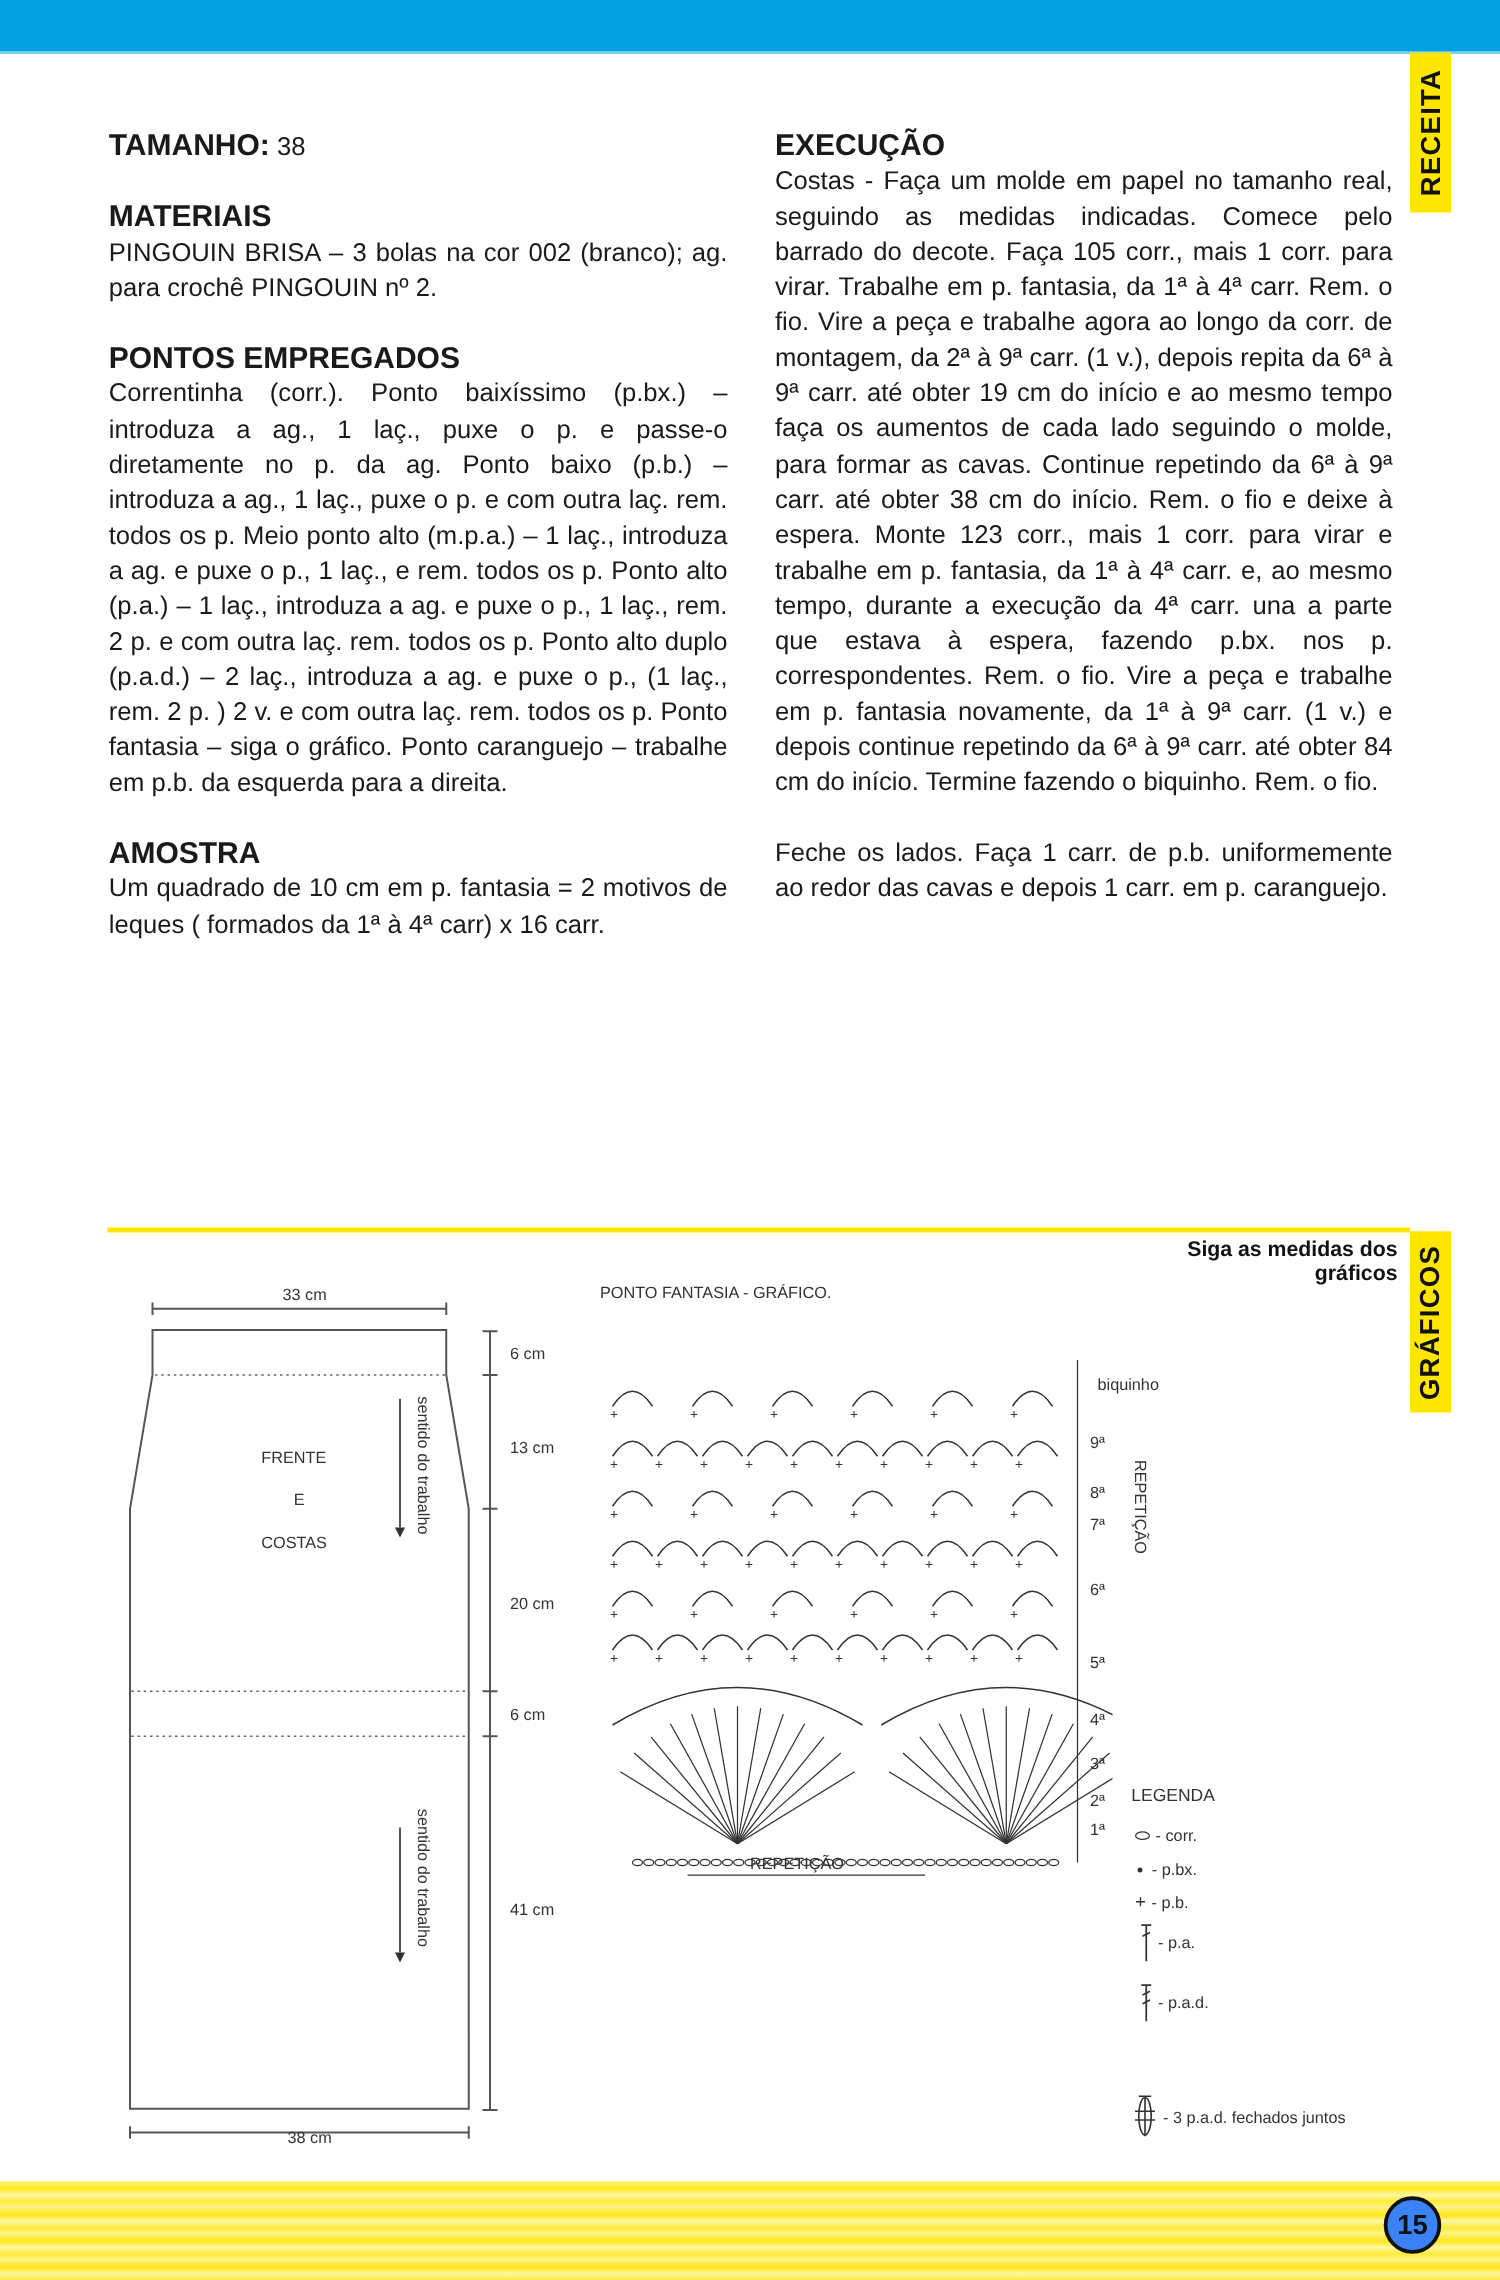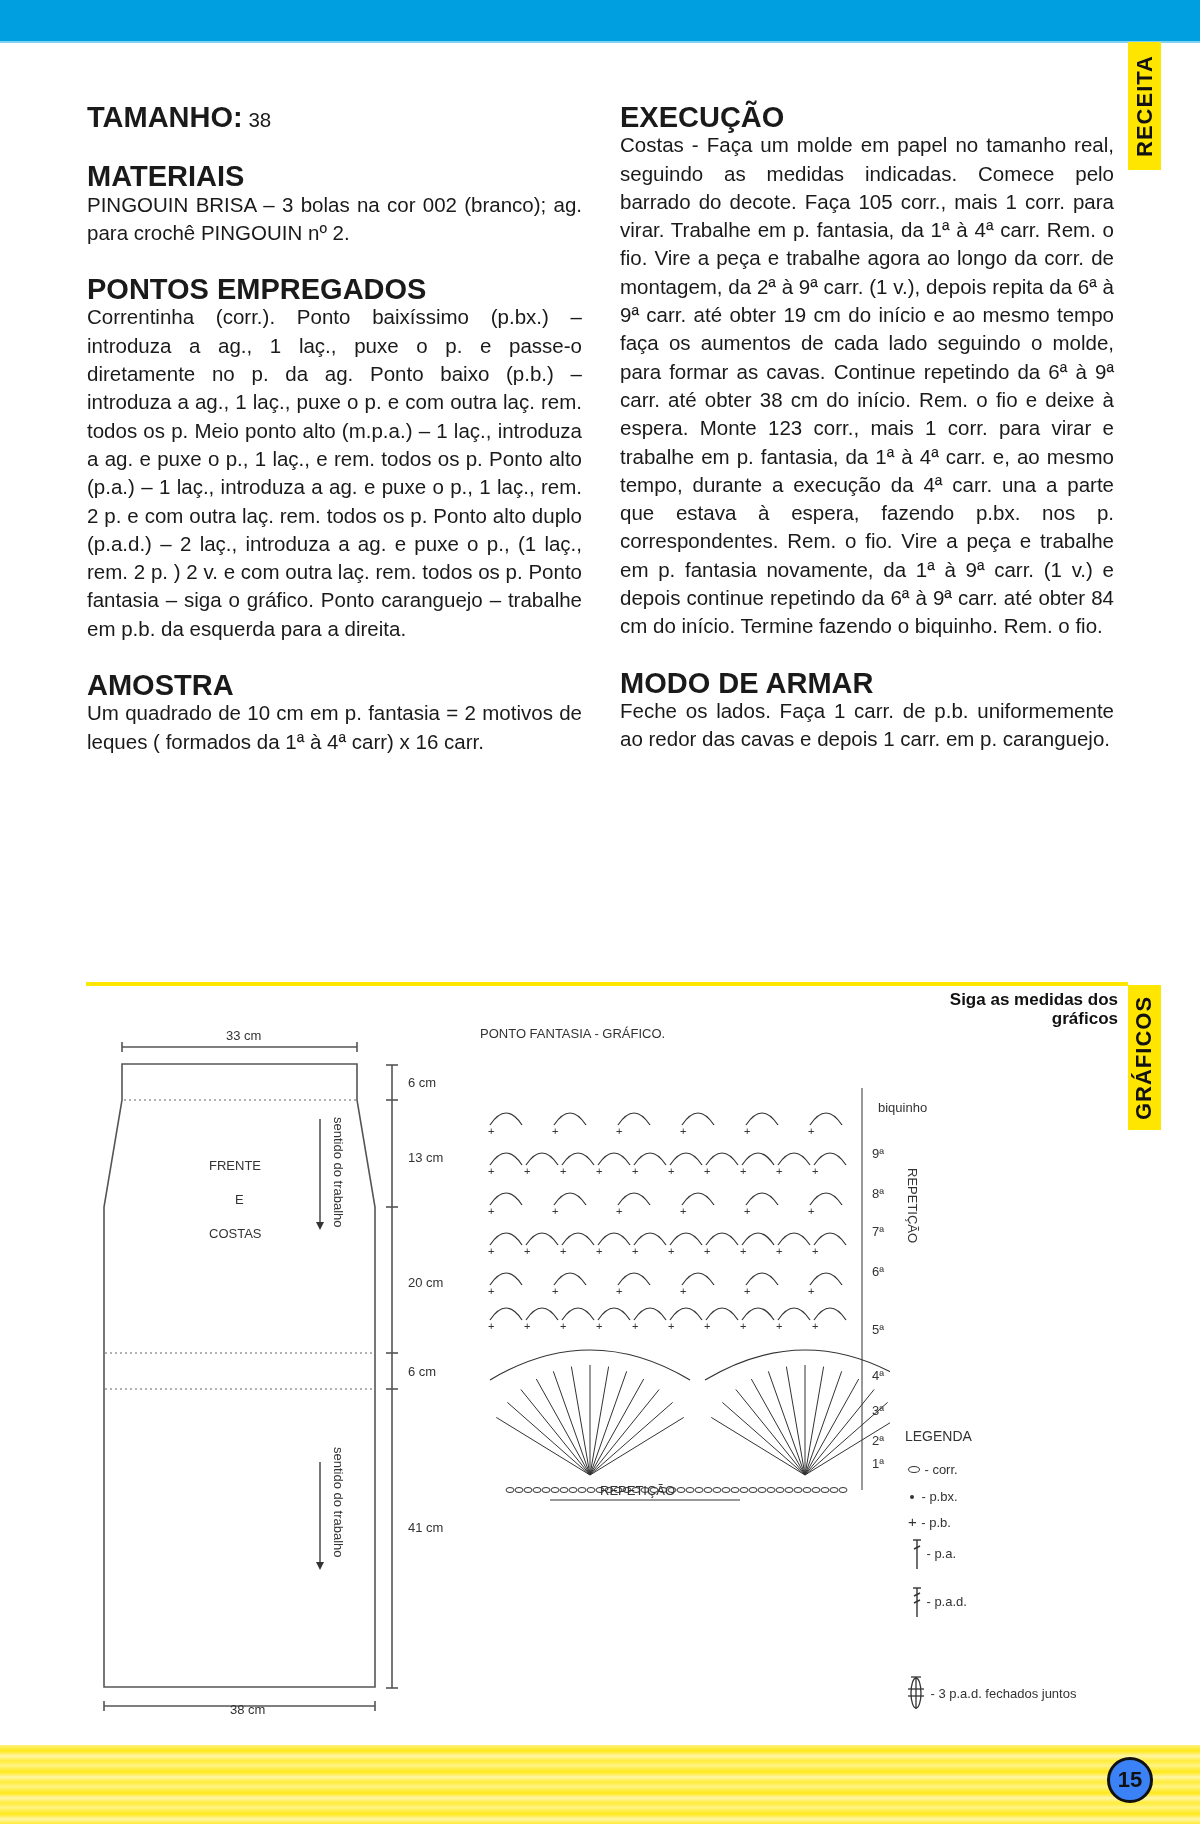--- a/index.html
+++ b/index.html
@@ -8,21 +8,21 @@
   .topbar { position:absolute; left:0; top:0; width:1200px; height:41px; background:#009fe0;
             border-bottom:2px solid #7fd3f2; }
   .tab-vert { position:absolute; background:#ffe600; display:flex; align-items:center; justify-content:center; }
   .tab-vert span { display:block; transform:rotate(-90deg); white-space:nowrap; font-weight:bold;
                    font-size:22px; letter-spacing:1px; color:#111; }
   .tab-receita { left:1128px; top:42px; width:33px; height:128px; }
   .tab-graficos { left:1128px; top:985px; width:33px; height:145px; }
   .col { position:absolute; font-size:20.5px; line-height:28.3px; }
   .col-left { left:87px; top:103px; width:495px; }
   .col-right { left:620px; top:103px; width:494px; }
-  .sec-head { font-weight:bold; font-size:29px; }
+  .sec-head { font-weight:bold; font-size:24px; }
   .sec-body { text-align:justify; text-align-last:left; }
   .gap { height:28px; }
   .inline-val { font-weight:normal; }
   .divider { position:absolute; left:86px; top:982px; width:1042px; height:4px; background:#ffe600; }
   .siga { position:absolute; left:940px; top:990px; width:178px; text-align:right; font-weight:bold;
           font-size:17px; line-height:19px; color:#111; }
   .diagram { position:absolute; font-family:"Liberation Sans", sans-serif; color:#333; }
   .dtext { position:absolute; font-size:13px; color:#333; white-space:nowrap; }
   .bottom-band { position:absolute; left:0; top:1745px; width:1200px; height:79px;
     background: repeating-linear-gradient(180deg,#fff27a 0px,#ffe81a 6px,#fff6a6 11px,#ffec3a 16px,#fff48a 21px); }
@@ -52,21 +52,20 @@
   <div class="sec-body">Correntinha (corr.). Ponto baixíssimo (p.bx.) – introduza a ag., 1 laç., puxe o p. e passe-o diretamente no p. da ag. Ponto baixo (p.b.) – introduza a ag., 1 laç., puxe o p. e com outra laç. rem. todos os p. Meio ponto alto (m.p.a.) – 1 laç., introduza a ag. e puxe o p., 1 laç., e rem. todos os p. Ponto alto (p.a.) – 1 laç., introduza a ag. e puxe o p., 1 laç., rem. 2 p. e com outra laç. rem. todos os p. Ponto alto duplo (p.a.d.) – 2 laç., introduza a ag. e puxe o p., (1 laç., rem. 2 p. ) 2 v. e com outra laç. rem. todos os p. Ponto fantasia – siga o gráfico. Ponto caranguejo – trabalhe em p.b. da esquerda para a direita.</div>
   <div class="gap"></div>
   <div class="sec-head">AMOSTRA</div>
   <div class="sec-body">Um quadrado de 10 cm em p. fantasia = 2 motivos de leques ( formados da 1ª à 4ª carr) x 16  carr.</div>
 </div>
 
 <div class="col col-right">
   <div class="sec-head">EXECUÇÃO</div>
   <div class="sec-body">Costas - Faça um molde em papel no tamanho real, seguindo as medidas indicadas. Comece pelo barrado do decote. Faça 105 corr., mais 1 corr. para virar. Trabalhe em p. fantasia, da 1ª à 4ª carr. Rem. o fio. Vire a peça e trabalhe agora ao longo da corr. de montagem, da 2ª à 9ª carr. (1 v.),  depois repita da 6ª à 9ª carr. até obter 19 cm do início e ao mesmo tempo faça os aumentos de cada lado seguindo o molde, para formar as cavas. Continue repetindo da 6ª à 9ª carr. até obter 38 cm do início. Rem. o fio e deixe à espera. Monte 123 corr., mais 1 corr. para virar e trabalhe em p. fantasia, da 1ª à 4ª carr. e, ao mesmo tempo, durante a execução da 4ª carr. una a parte que estava à espera, fazendo p.bx. nos p. correspondentes. Rem. o fio. Vire a peça e trabalhe em p. fantasia novamente, da 1ª à 9ª carr. (1 v.) e depois continue repetindo da 6ª à 9ª carr. até obter 84 cm do início. Termine fazendo o biquinho. Rem. o fio.</div>
   <div class="gap"></div>
-  <div class="sec-head">MODO DE ARMAR</div>
   <div class="sec-body">Feche os lados. Faça 1 carr. de p.b. uniformemente ao redor das cavas e depois 1 carr. em p. caranguejo.</div>
 </div>
 
 <div class="divider"></div>
 <div class="siga">Siga as medidas dos gráficos</div>
 <div class="tab-vert tab-graficos">
   <span>GRÁFICOS</span>
 </div>
 
 <div class="diagram" style="left:0;top:0;width:470px;height:1279px;">
@@ -283,21 +282,21 @@
       <ellipse cx="355" cy="470" rx="4" ry="2.5" stroke="#333" stroke-width="1" fill="none"></ellipse>
       <ellipse cx="364" cy="470" rx="4" ry="2.5" stroke="#333" stroke-width="1" fill="none"></ellipse>
       <ellipse cx="373" cy="470" rx="4" ry="2.5" stroke="#333" stroke-width="1" fill="none"></ellipse>
       <line x1="80" y1="480" x2="270" y2="480" stroke="#333" stroke-width="1"></line>
       <line x1="392" y1="68" x2="392" y2="470" stroke="#333" stroke-width="1"></line>
       <line x1="425" y1="125" x2="425" y2="262" stroke="#333" stroke-width="1.2"></line>
     </svg>
   <div class="dtext" style="left:408px;top:80px;">biquinho</div>
   <div class="dtext" style="left:402px;top:126px;">9ª</div>
   <div class="dtext" style="left:402px;top:166px;">8ª</div>
-  <div class="dtext" style="left:402px;top:204px;">7ª</div>
+  <div class="dtext" style="left:402px;top:192px;">7ª</div>
   <div class="dtext" style="left:402px;top:244px;">6ª</div>
   <div class="dtext" style="left:402px;top:302px;">5ª</div>
   <div class="dtext" style="left:402px;top:348px;">4ª</div>
   <div class="dtext" style="left:402px;top:383px;text-align:right;">3ª</div>
   <div class="dtext" style="left:402px;top:413px;">2ª</div>
   <div class="dtext" style="left:402px;top:436px;">1ª</div>
   <div class="dtext" style="transform:rotate(90deg);transform-origin:left top;left:450px;top:148px;">REPETIÇÃO</div>
   <div class="dtext" style="left:130px;top:463px;">REPETIÇÃO</div>
 </div>
 

